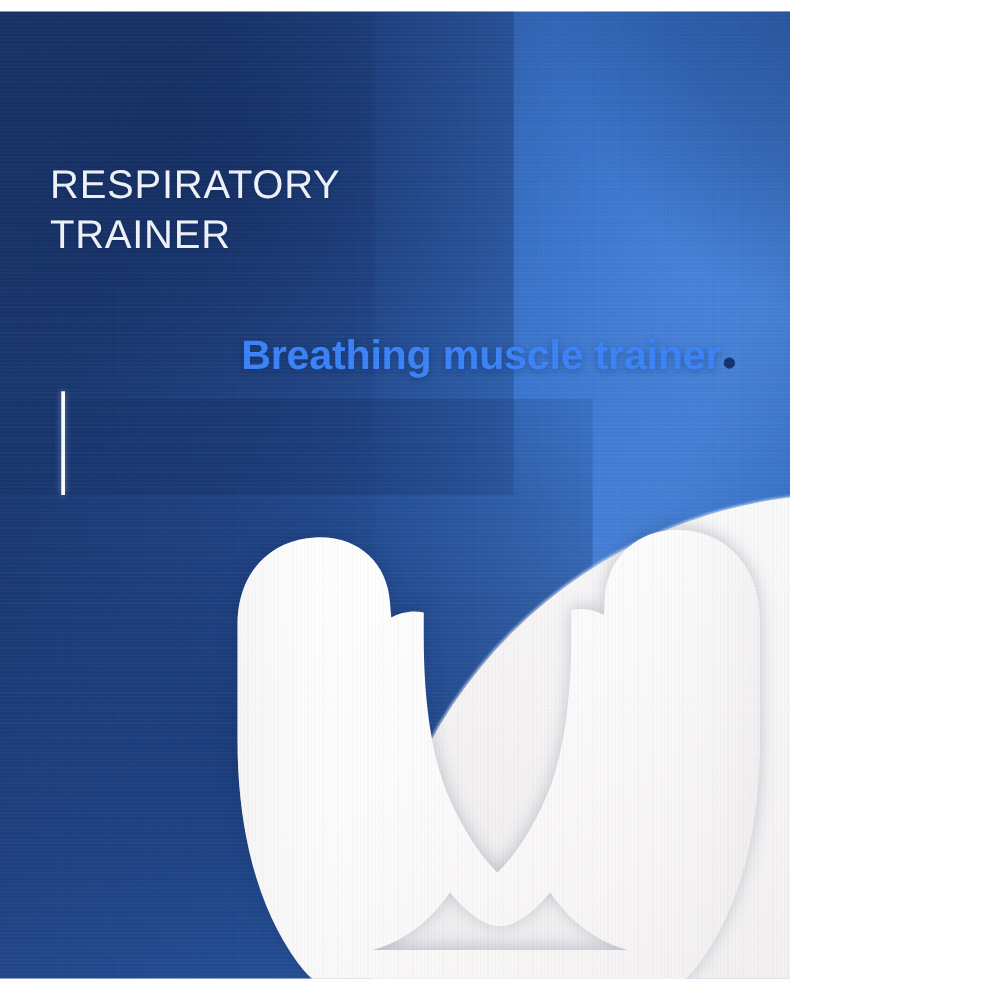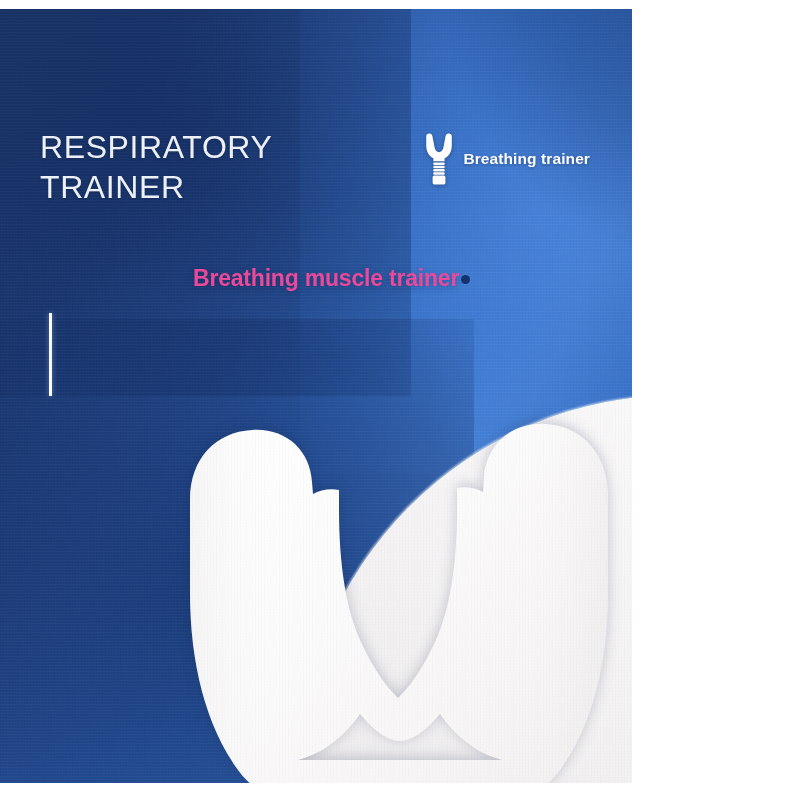--- a/index.html
+++ b/index.html
@@ -191,22 +191,22 @@
   
   #headline-row {
     position: absolute;
     left: 193px;
     top: 266px;
     z-index: 30;
     display: flex;
     align-items: flex-end;
   }
   #headline {
-    color: #ec4899;
-    font-size: 23px;
+    color: #3b82f6;
+    font-size: 33px;
     font-weight: 700;
     letter-spacing: -0.2px;
     line-height: 1.1;
     white-space: nowrap;
     text-shadow: 0 2px 6px rgba(10,28,70,0.34);
   }
   #headline-dot {
     width: 9px;
     height: 9px;
     border-radius: 50%;
@@ -350,49 +350,20 @@
 
     <div class="grain"></div>
   </div>
 
   <div class="strip strip-top"></div>
   <div class="strip strip-bottom"></div>
 
   <div id="eyebrow">RESPIRATORY
 TRAINER</div>
 
-  <div id="brand-lockup">
-    <svg id="brand-mark" viewBox="0 0 30 52" xmlns="http://www.w3.org/2000/svg">
-
-      <path fill="#ffffff" d="
-        M 2.2 3.4
-        C 2.2 1.6, 3.6 0.4, 5.6 0.6
-        C 7.4 0.8, 8.4 2.2, 8.6 4.0
-        L 10.6 14.6
-        C 11.2 17.4, 12.8 19.2, 15.0 19.2
-        C 17.2 19.2, 18.8 17.4, 19.4 14.6
-        L 21.4 4.0
-        C 21.6 2.2, 22.6 0.8, 24.4 0.6
-        C 26.4 0.4, 27.8 1.6, 27.8 3.4
-        L 27.8 12.4
-        C 27.8 18.6, 25.0 23.2, 20.6 25.2
-        L 20.6 28.2
-        L 9.4 28.2
-        L 9.4 25.2
-        C 5.0 23.2, 2.2 18.6, 2.2 12.4
-        Z"></path>
-
-      <rect x="9.2" y="29.4" width="11.6" height="2.5" rx="1.1" fill="#ffffff"></rect>
-      <rect x="9.2" y="32.7" width="11.6" height="2.5" rx="1.1" fill="#ffffff"></rect>
-      <rect x="9.2" y="36.0" width="11.6" height="2.5" rx="1.1" fill="#ffffff"></rect>
-      <rect x="9.2" y="39.3" width="11.6" height="2.5" rx="1.1" fill="#ffffff"></rect>
-      <rect x="8.6" y="42.6" width="12.8" height="8.8" rx="1.6" fill="#ffffff"></rect>
-    </svg>
-    <span id="brand-text">Breathing trainer</span>
-  </div>
 
   <div id="headline-row">
     <span id="headline">Breathing muscle trainer</span>
     <span id="headline-dot"></span>
   </div>
 
   <div id="accent-rule"></div>
 
 </div>
 

